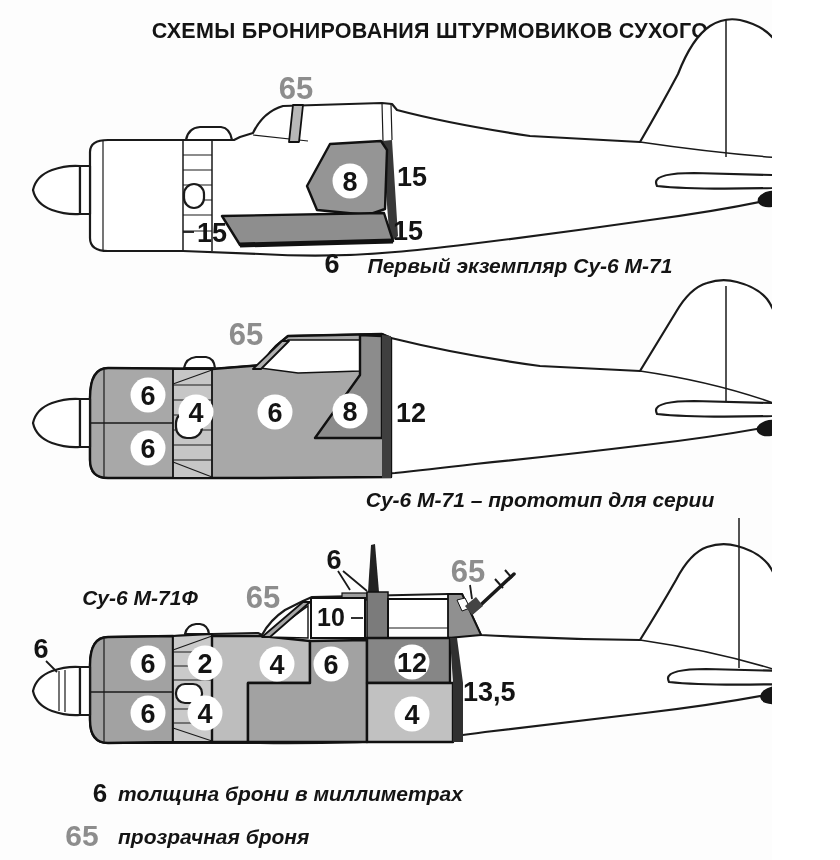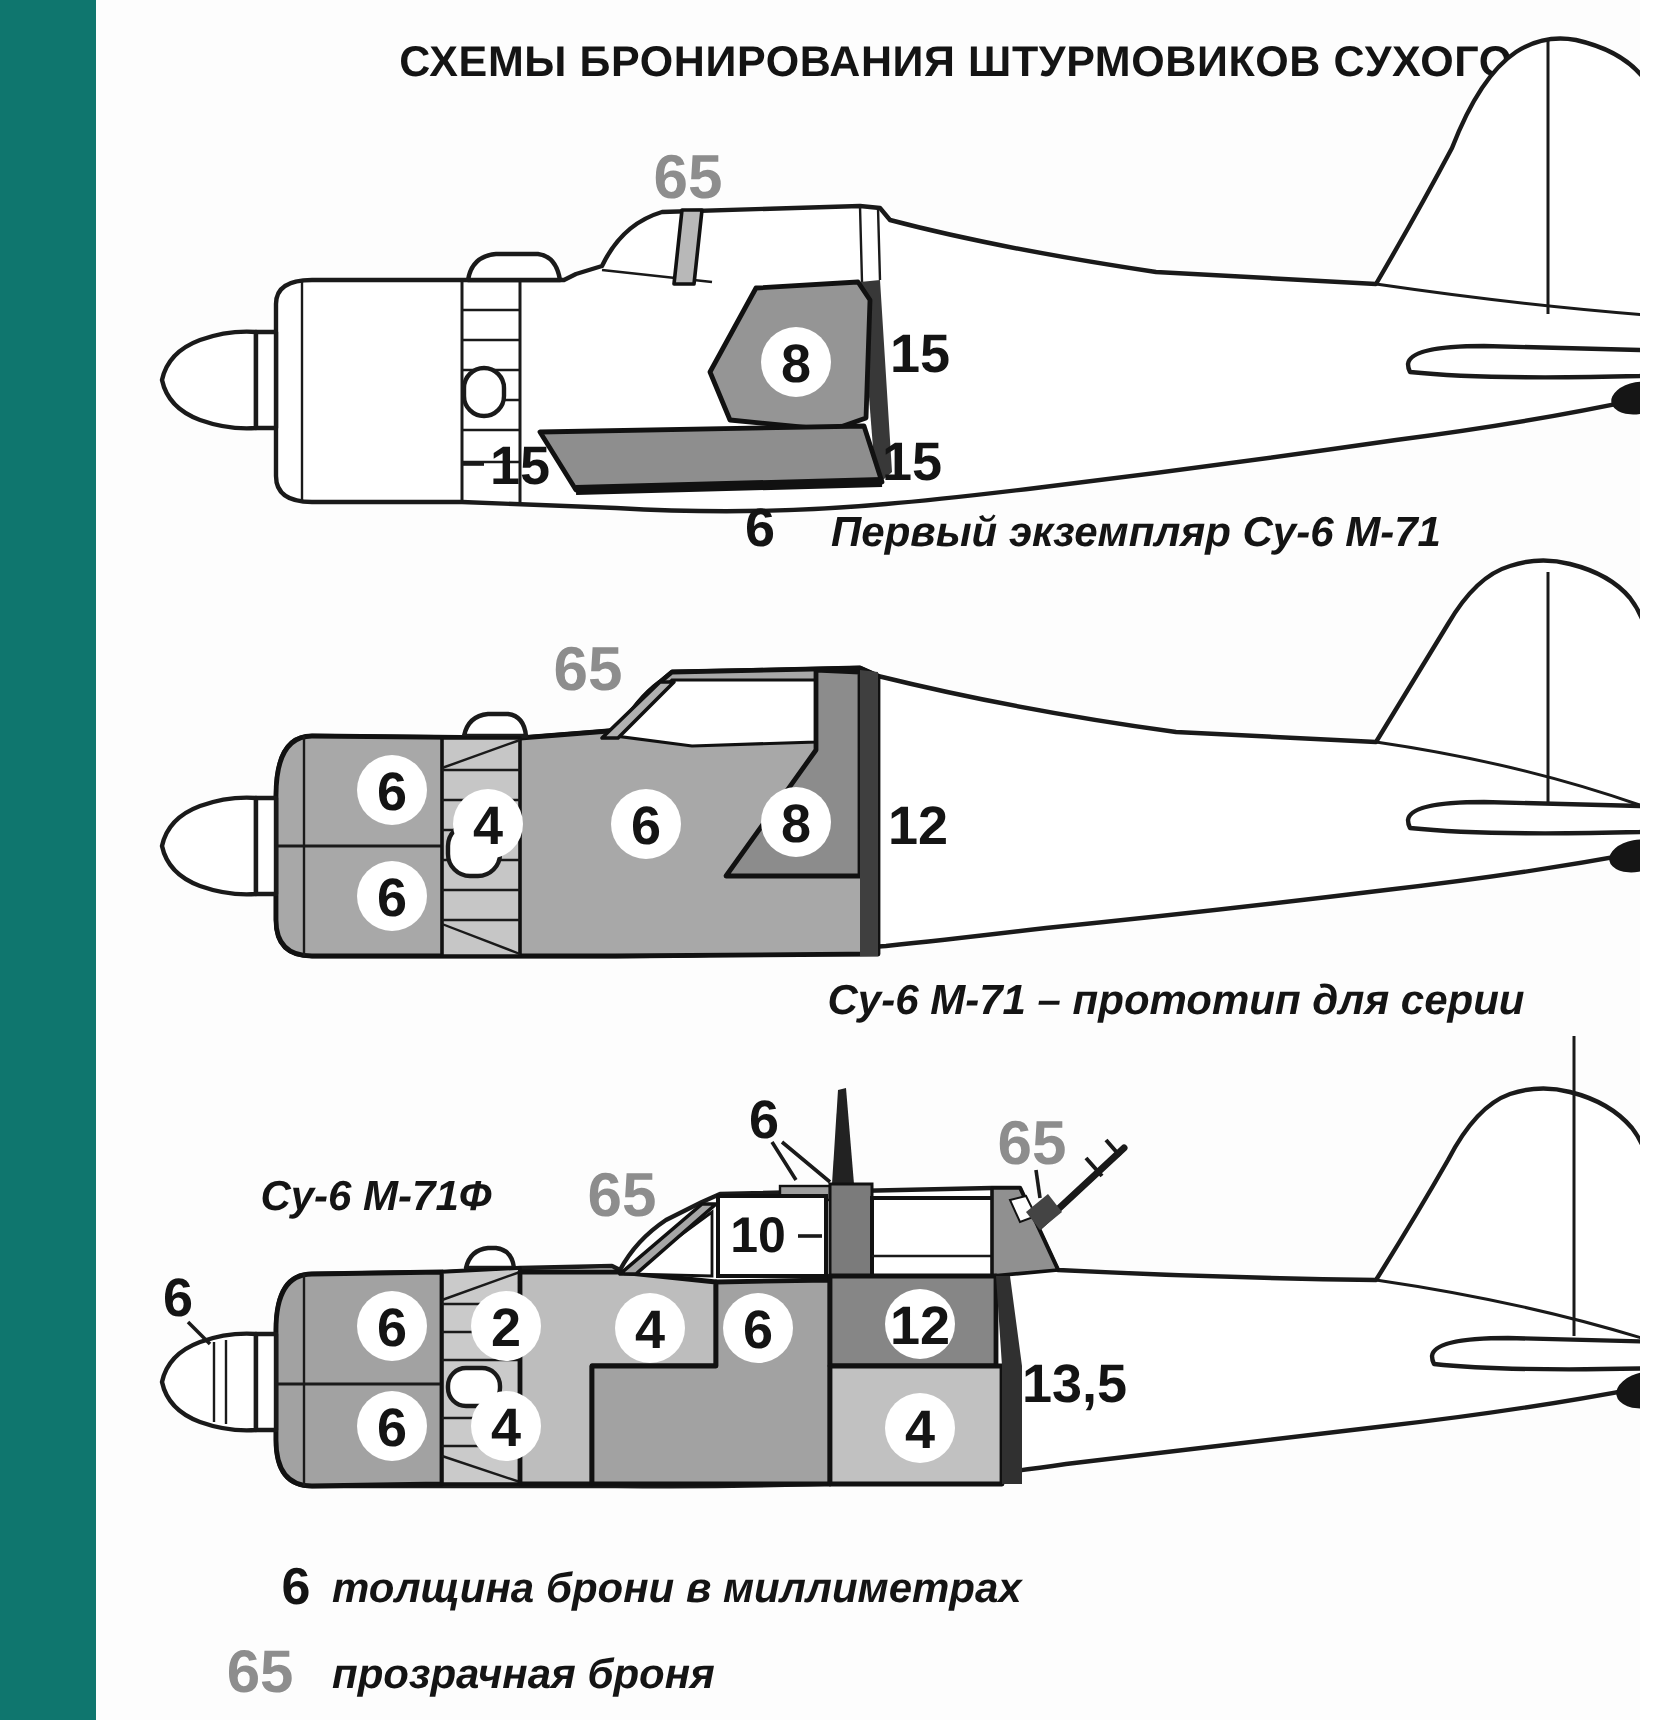--- a/index.html
+++ b/index.html
@@ -1,16 +1,16 @@
 <!DOCTYPE html>
 <html><head>
 <meta charset="utf-8">
 <style>
   html,body{margin:0;padding:0;background:#fff;}
-  .page{width:772px;height:860px;background:#0f766e;position:relative;overflow:hidden;padding-left:48px;}
+  .page{width:772px;height:860px;background:#0f766e;position:relative;overflow:hidden;}
   svg{display:block;}
   .outline{fill:#ffffff;stroke:#1a1a1a;stroke-width:2.2;stroke-linejoin:round;}
   .thin{fill:none;stroke:#1a1a1a;stroke-width:1.5;}
   .hair{fill:none;stroke:#1a1a1a;stroke-width:1.2;}
   .leader{fill:none;stroke:#1a1a1a;stroke-width:1.8;}
   .armor{stroke:#111;stroke-width:2.4;stroke-linejoin:round;}
   .lightpart{stroke:#111;stroke-width:1.8;stroke-linejoin:round;}
   .circ{fill:#ffffff;}
   .t-title{font:bold 21.5px "Liberation Sans",sans-serif;fill:#141414;letter-spacing:.3px;}
   .t-cap{font:italic bold 21px "Liberation Sans",sans-serif;fill:#141414;}

